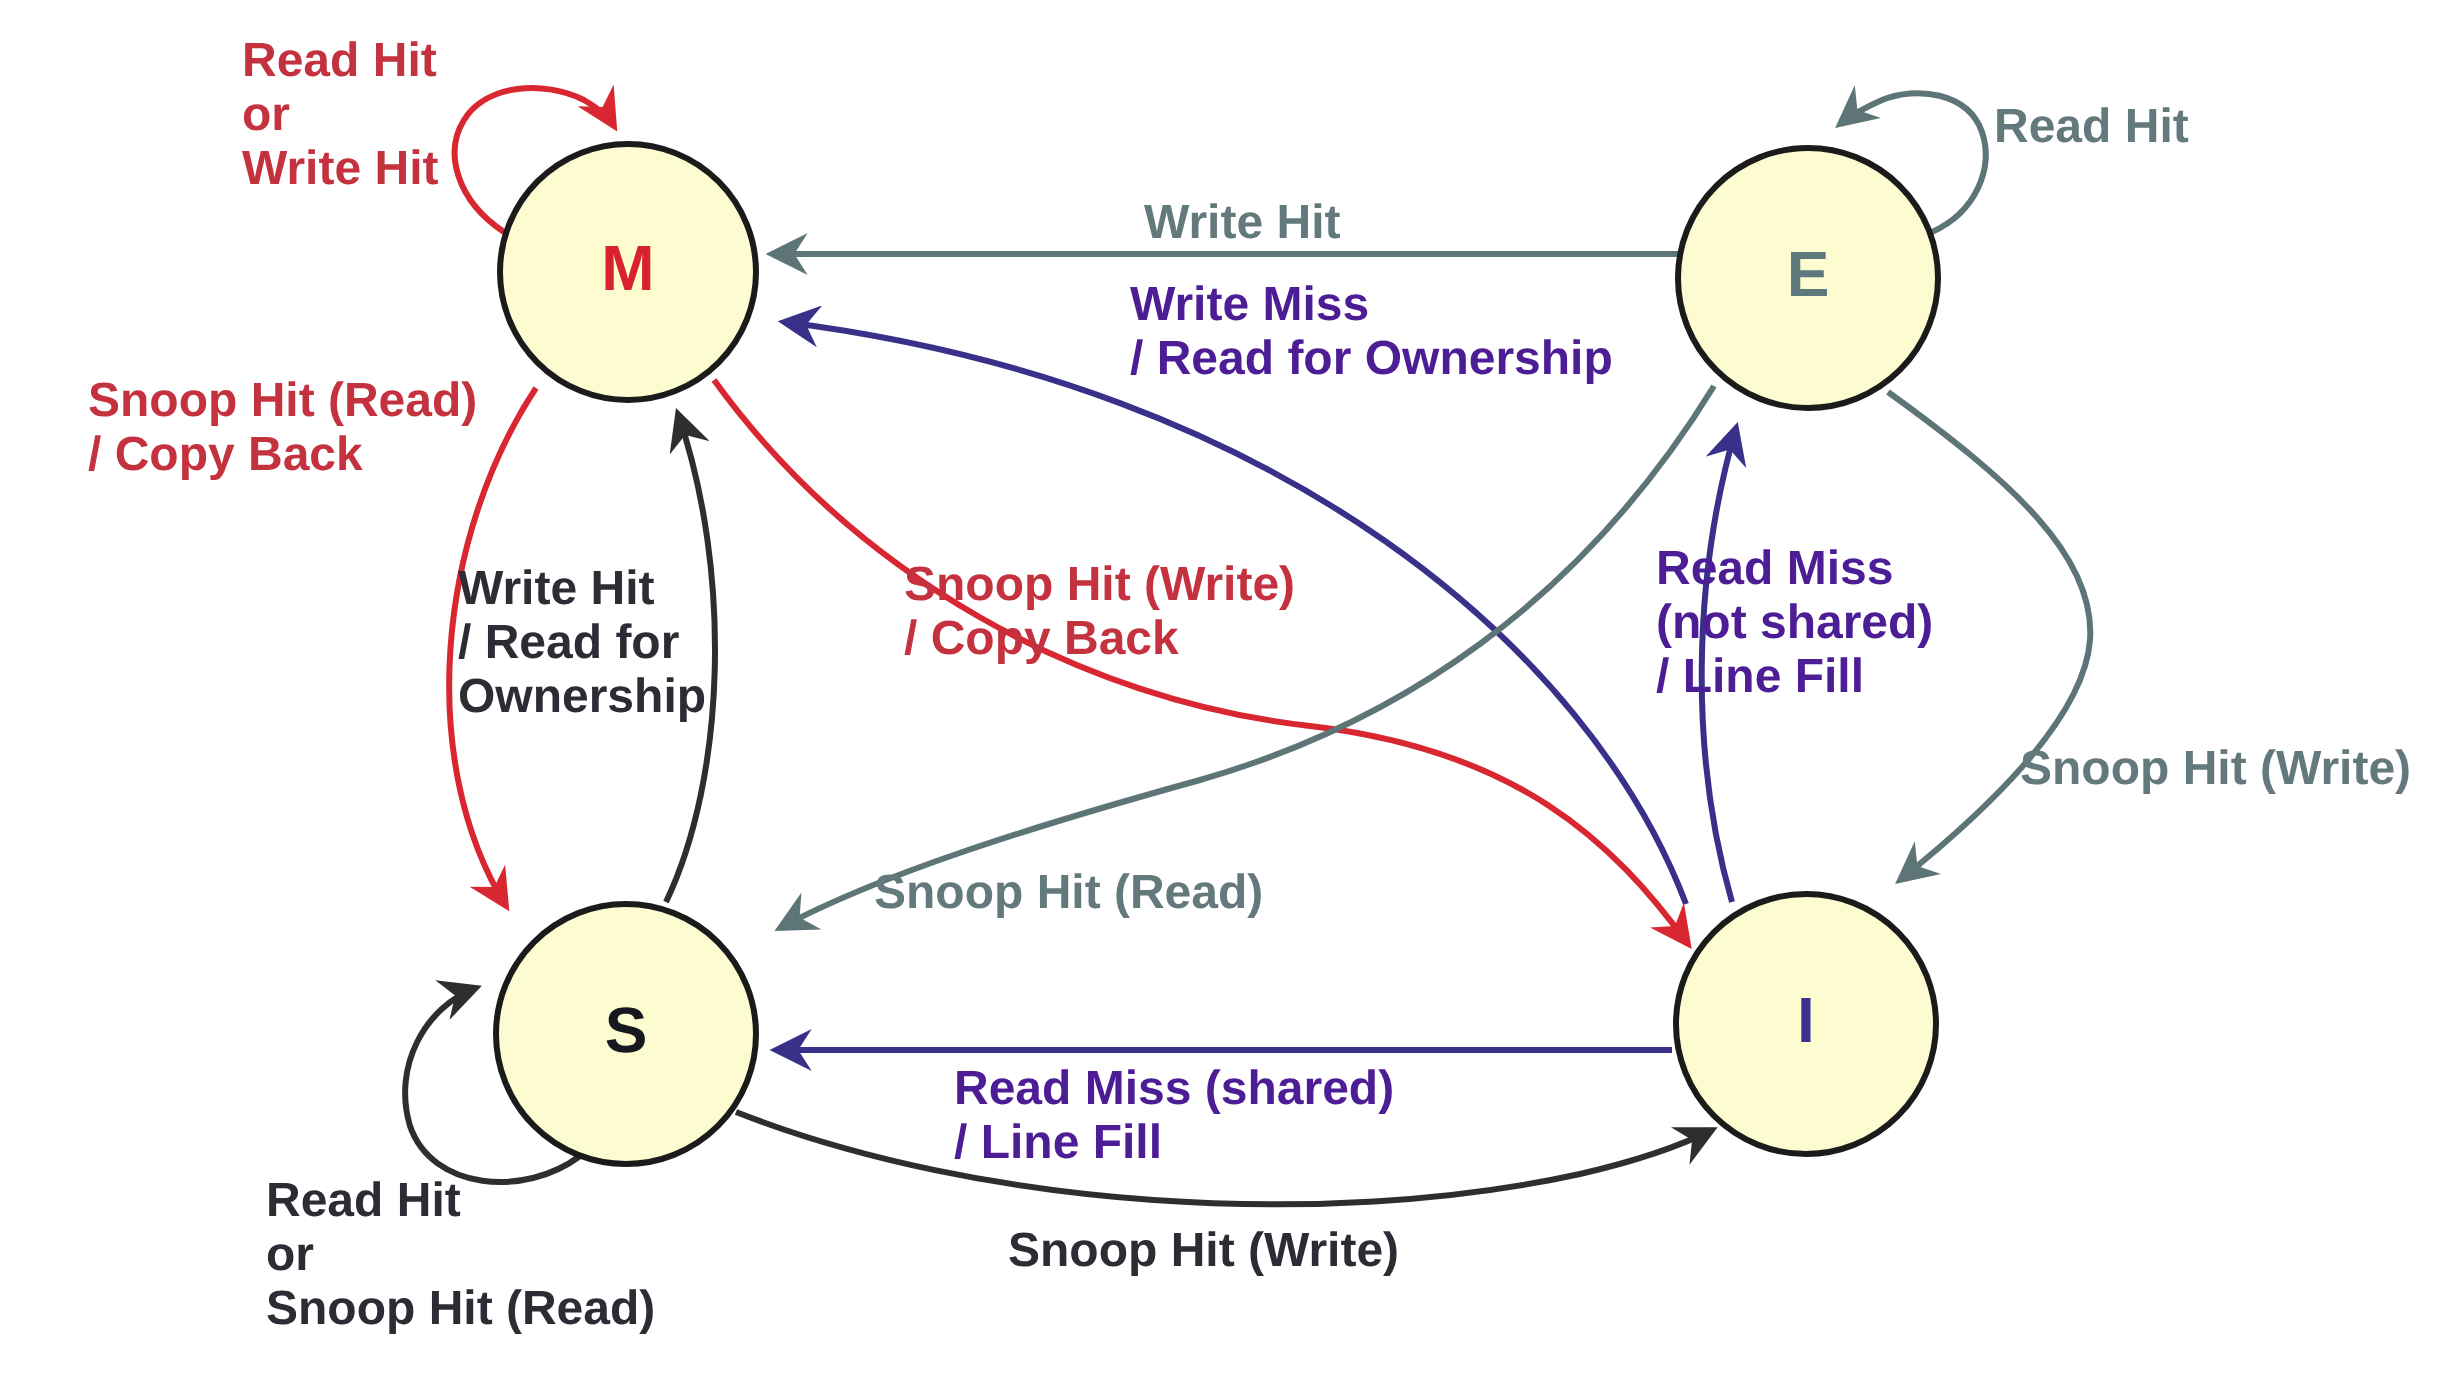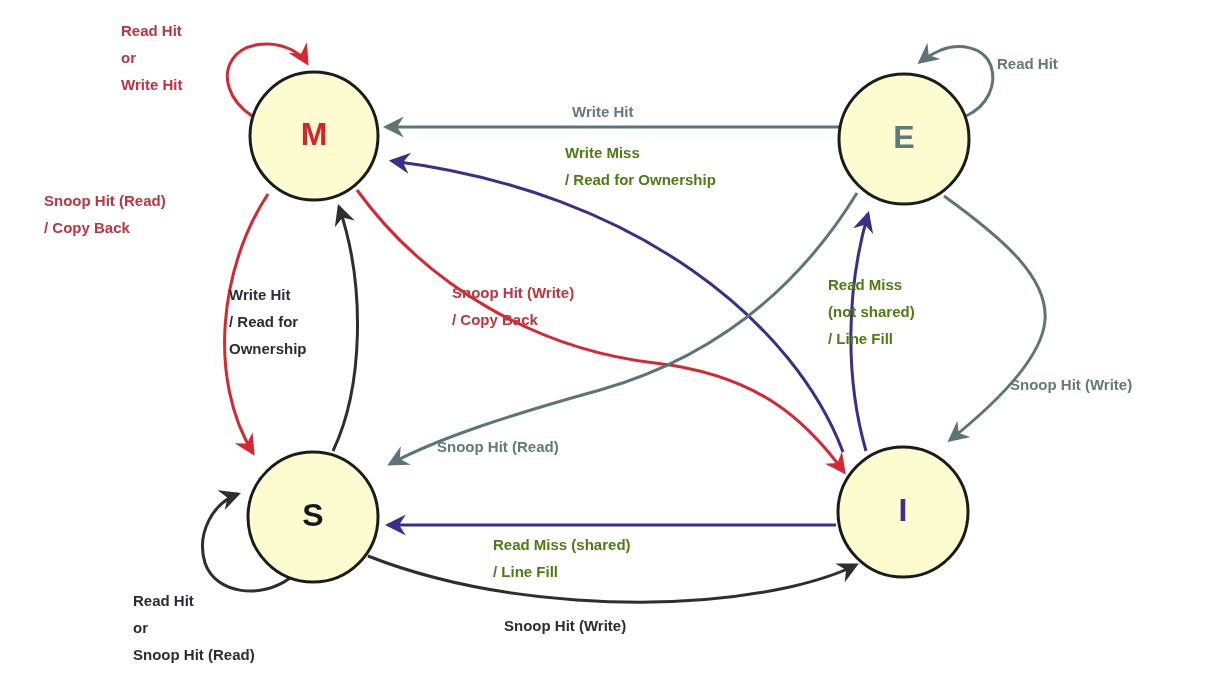--- a/index.html
+++ b/index.html
@@ -13,27 +13,27 @@
   #diagram-svg{position:absolute;left:0;top:0;}
   .edge{fill:none;stroke-width:3;}
   .edge.red{stroke:#d92732;}
   .edge.gray{stroke:#5d7577;}
   .edge.purple{stroke:#383089;}
   .edge.dark{stroke:#2e2e2e;}
   .node-circle{fill:#fcfcd0;stroke:#1b1b1b;stroke-width:3;}
   .lbl{
     position:absolute;
     font-weight:bold;
-    font-size:15px;
+    font-size:24px;
     line-height:27px;
     white-space:pre-line;
   }
   .lbl.red{color:#c43240;}
   .lbl.gray{color:#64797b;}
-  .lbl.purple{color:#4d7c0f;}
+  .lbl.purple{color:#4c1d95;}
   .lbl.dark{color:#2c2c35;}
   .node-letter{
     position:absolute;
     transform:translate(-50%,-54%);
     font-weight:bold;
     font-size:32px;
   }
   .node-letter.m{color:#d8232f;}
   .node-letter.e{color:#5d797c;}
   .node-letter.s{color:#17171f;}
@@ -97,20 +97,20 @@
   <div class="lbl dark" style="left:229px;top:281px;">Write Hit
 / Read for
 Ownership</div>
   <div class="lbl red" style="left:452px;top:279px;">Snoop Hit (Write)
 / Copy Back</div>
   <div class="lbl purple" style="left:828px;top:271px;">Read Miss
 (not shared)
 / Line Fill</div>
   <div class="lbl gray" style="left:1010px;top:371px;">Snoop Hit (Write)</div>
   <div class="lbl gray" style="left:437px;top:433px;">Snoop Hit (Read)</div>
-  <div class="lbl purple" style="left:477px;top:531px;margin-left:16px;">Read Miss (shared)
+  <div class="lbl purple" style="left:477px;top:531px;">Read Miss (shared)
 / Line Fill</div>
   <div class="lbl dark" style="left:504px;top:612px;">Snoop Hit (Write)</div>
   <div class="lbl dark" style="left:133px;top:587px;">Read Hit
 or
 Snoop Hit (Read)</div>
 
 </div>
 
 </body></html>

